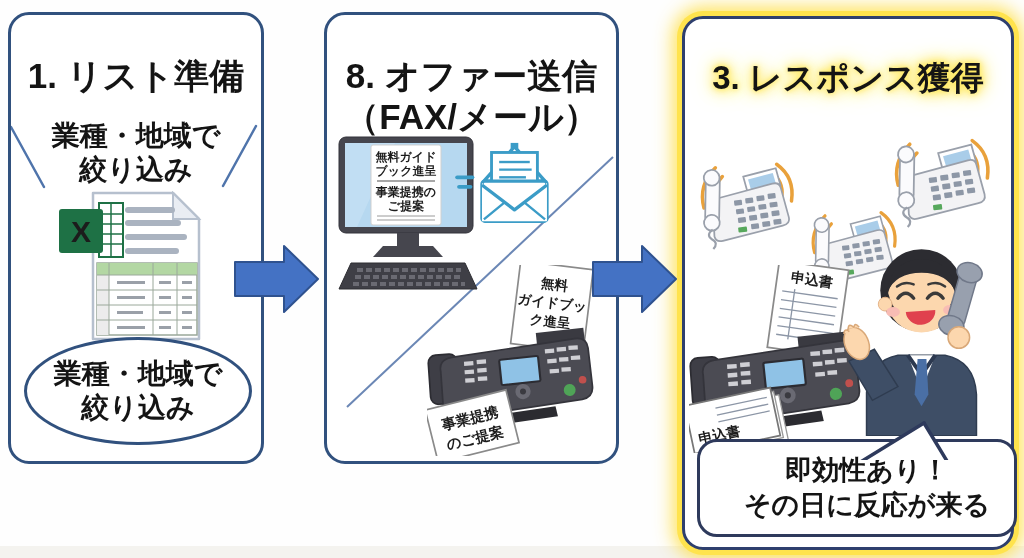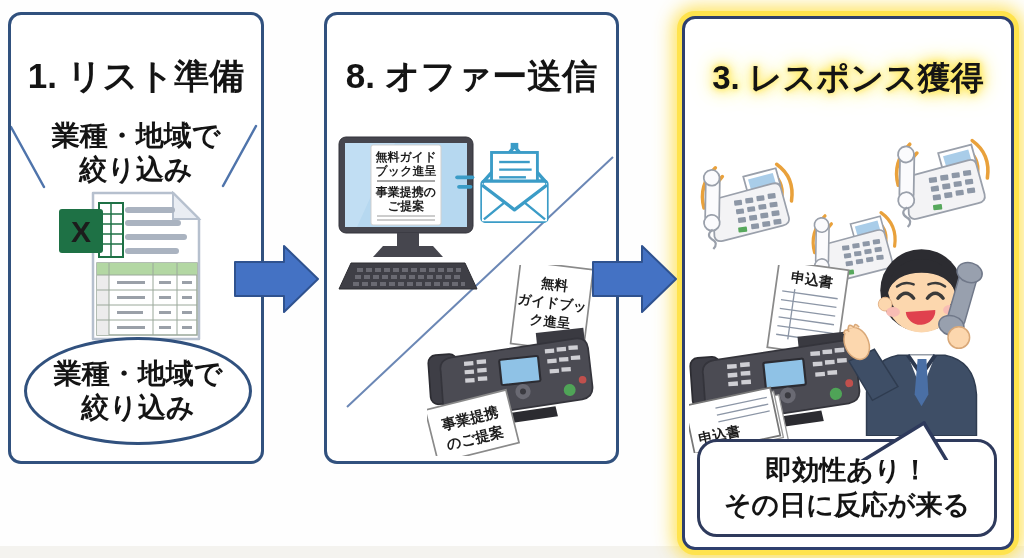--- a/index.html
+++ b/index.html
@@ -2,42 +2,42 @@
 <html><head>
 <meta charset="utf-8">
 <style>
   html,body{margin:0;padding:0;background:#e9e9e9;}
   .canvas{
     position:relative;width:1024px;height:558px;background:#fefefdd;
     background:#fefefe;overflow:hidden;
     font-family:"Liberation Sans","DejaVu Sans",sans-serif;color:#141414;
   }
   .floor{position:absolute;left:0;right:0;bottom:0;height:12px;background:#f4f3ef;}
-  .panel{position:absolute;background:#fff;border:3px solid #31517e;border-radius:13px;}
+  .panel{position:absolute;background:#fff;border:3px solid #31517e;border-radius:21px;}
   #panel1{left:8px;top:12px;width:250px;height:446px;}
   #panel2{left:324px;top:12px;width:289px;height:446px;}
   #panel3{left:682px;top:16px;width:326px;height:528px;border-color:#2e3f6e;
           box-shadow:0 0 0 5px #ffe34d,0 0 18px 9px rgba(255,222,60,.85);}
   .ptitle{position:absolute;top:12px;left:0;width:100%;text-align:center;
           font-weight:700;font-size:35px;line-height:1.16;letter-spacing:0;}
   #panel3 .ptitle{font-size:33px;line-height:1.22;
      text-shadow:0 0 5px #ffe95e,0 0 10px #ffe95e,0 0 16px #ffe95e,0 0 22px #ffe95e;}
   .overlay{position:absolute;left:0;top:0;width:100%;height:100%;pointer-events:none;}
   .funnel-label{position:absolute;top:104px;left:0;width:100%;text-align:center;
                 font-weight:700;font-size:28px;line-height:1.2;}
   .ellipse{position:absolute;left:13px;top:322px;width:222px;height:102px;
            border:3px solid #31517e;border-radius:50%;background:#fff;
            display:flex;flex-direction:column;align-items:center;justify-content:center;
            font-weight:700;font-size:28px;line-height:1.2;text-align:center;}
   .abs{position:absolute;}
   .arrow{position:absolute;z-index:6;}
   .bubble{position:absolute;left:12px;top:420px;width:294px;height:92px;background:#fff;
           border:3.5px solid #2e3a5c;border-radius:20px;display:flex;flex-direction:column;
           justify-content:center;font-weight:700;font-size:27px;
-          line-height:1.3;text-align:center;z-index:2;}
+          line-height:1.3;text-align:center;z-index:2;padding-left:20px;}
   .bubble-tail{position:absolute;left:150px;top:-30px;width:104px;height:34px;z-index:3;}
   svg text{font-family:"Liberation Sans","DejaVu Sans",sans-serif;font-weight:700;fill:#1c1c1c;}
 </style>
 </head>
 <body>
 
 <div class="canvas">
   <div class="floor"></div>
 
   <section class="panel" id="panel1">
@@ -104,20 +104,21 @@
     </div>
   </section>
 
   <svg class="arrow" style="left:234px;top:244px;" width="86" height="70" viewBox="0 0 86 70">
     <polygon points="1,18 50,18 50,2 84,35 50,68 50,52 1,52" fill="#4472c4" stroke="#2f528f" stroke-width="2" stroke-linejoin="round"></polygon>
   </svg>
 
   <section class="panel" id="panel2">
     <h2 class="ptitle">
       <div>8. オファー送信</div>
+      <div>（FAX/メール）</div>
     </h2>
 
     <svg class="overlay" viewBox="0 0 289 446">
       <line x1="286" y1="142" x2="20" y2="392" stroke="#6b87b5" stroke-width="2"></line>
     </svg>
 
     <svg class="abs" style="left:10px;top:120px;" width="142" height="158" viewBox="0 0 142 158">
       <rect x="2" y="2" width="134" height="96" rx="7" fill="#46464e" stroke="#33333a"></rect>
       <rect x="8" y="8" width="122" height="84" fill="#b6d8f0"></rect>
       <polygon points="8,8 58,8 20,92 8,92" fill="#c8e2f5" opacity="0.65"></polygon>

